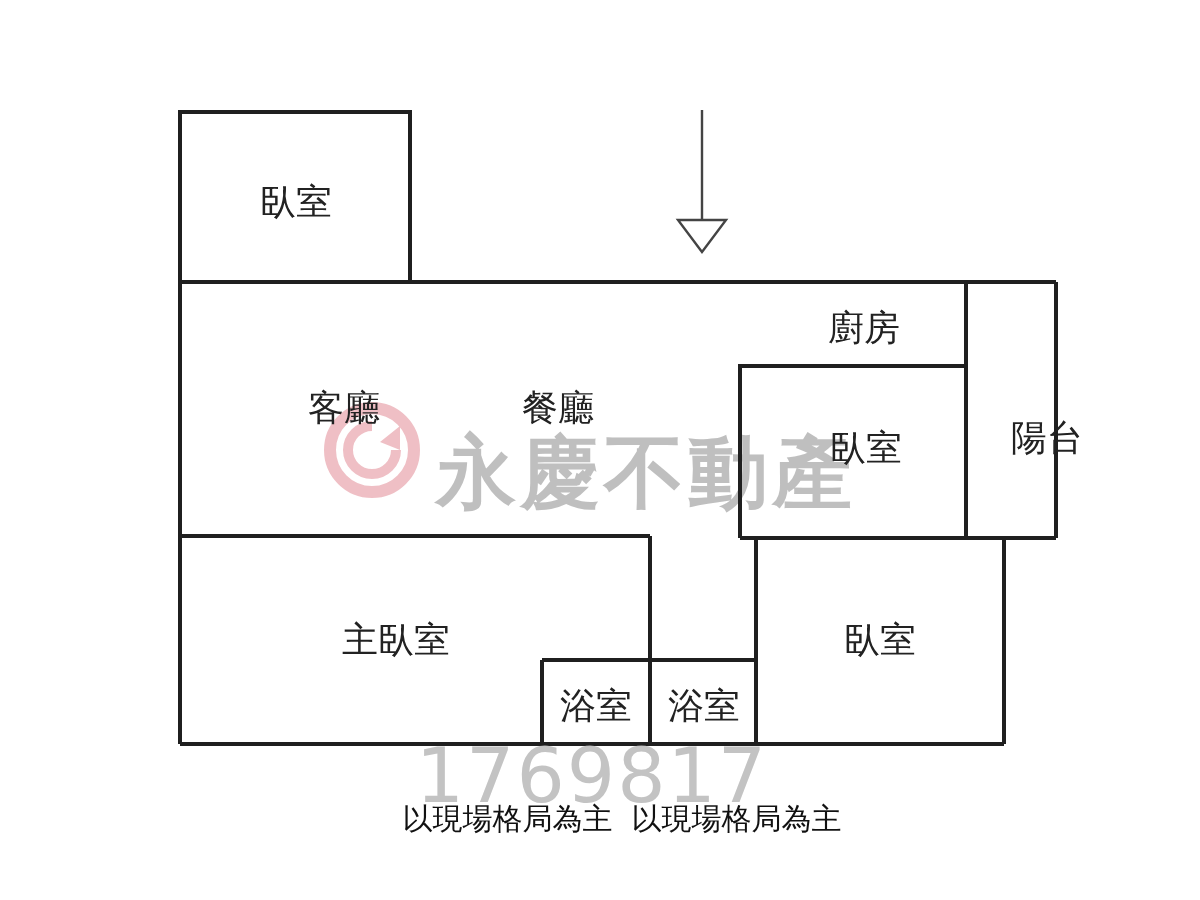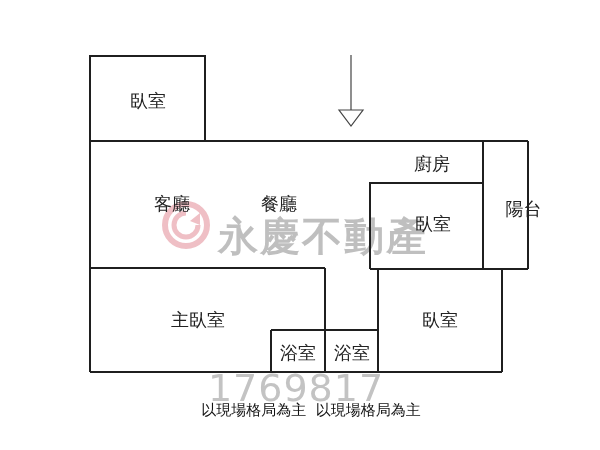--- a/index.html
+++ b/index.html
@@ -57,21 +57,21 @@
       <line x1="351" y1="55" x2="351" y2="112" stroke="#444" stroke-width="1.2"></line>
       <polygon points="339,110 363,110 351,126" fill="#fff" stroke="#444" stroke-width="1.2"></polygon>
     </g>
   </svg>
 
   <span class="label" style="left:148px; top:101px;">臥室</span>
   <span class="label" style="left:172px; top:204px;">客廳</span>
   <span class="label" style="left:279px; top:204px;">餐廳</span>
   <span class="label" style="left:432px; top:164px;text-align:right;">廚房</span>
   <span class="label" style="left:433px; top:224px;">臥室</span>
-  <span class="label" style="left:507px; top:209px;padding-left:33px;">陽台</span>
+  <span class="label" style="left:507px; top:219px;padding-left:33px;">陽台</span>
   <span class="label" style="left:198px; top:320px;">主臥室</span>
   <span class="label" style="left:298px; top:353px;">浴室</span>
   <span class="label" style="left:352px; top:353px;">浴室</span>
   <span class="label" style="left:440px; top:320px;">臥室</span>
 
   <span class="watermark-num">1769817</span>
 
   <span class="caption">以現場格局為主  以現場格局為主</span>
 </div>
 

